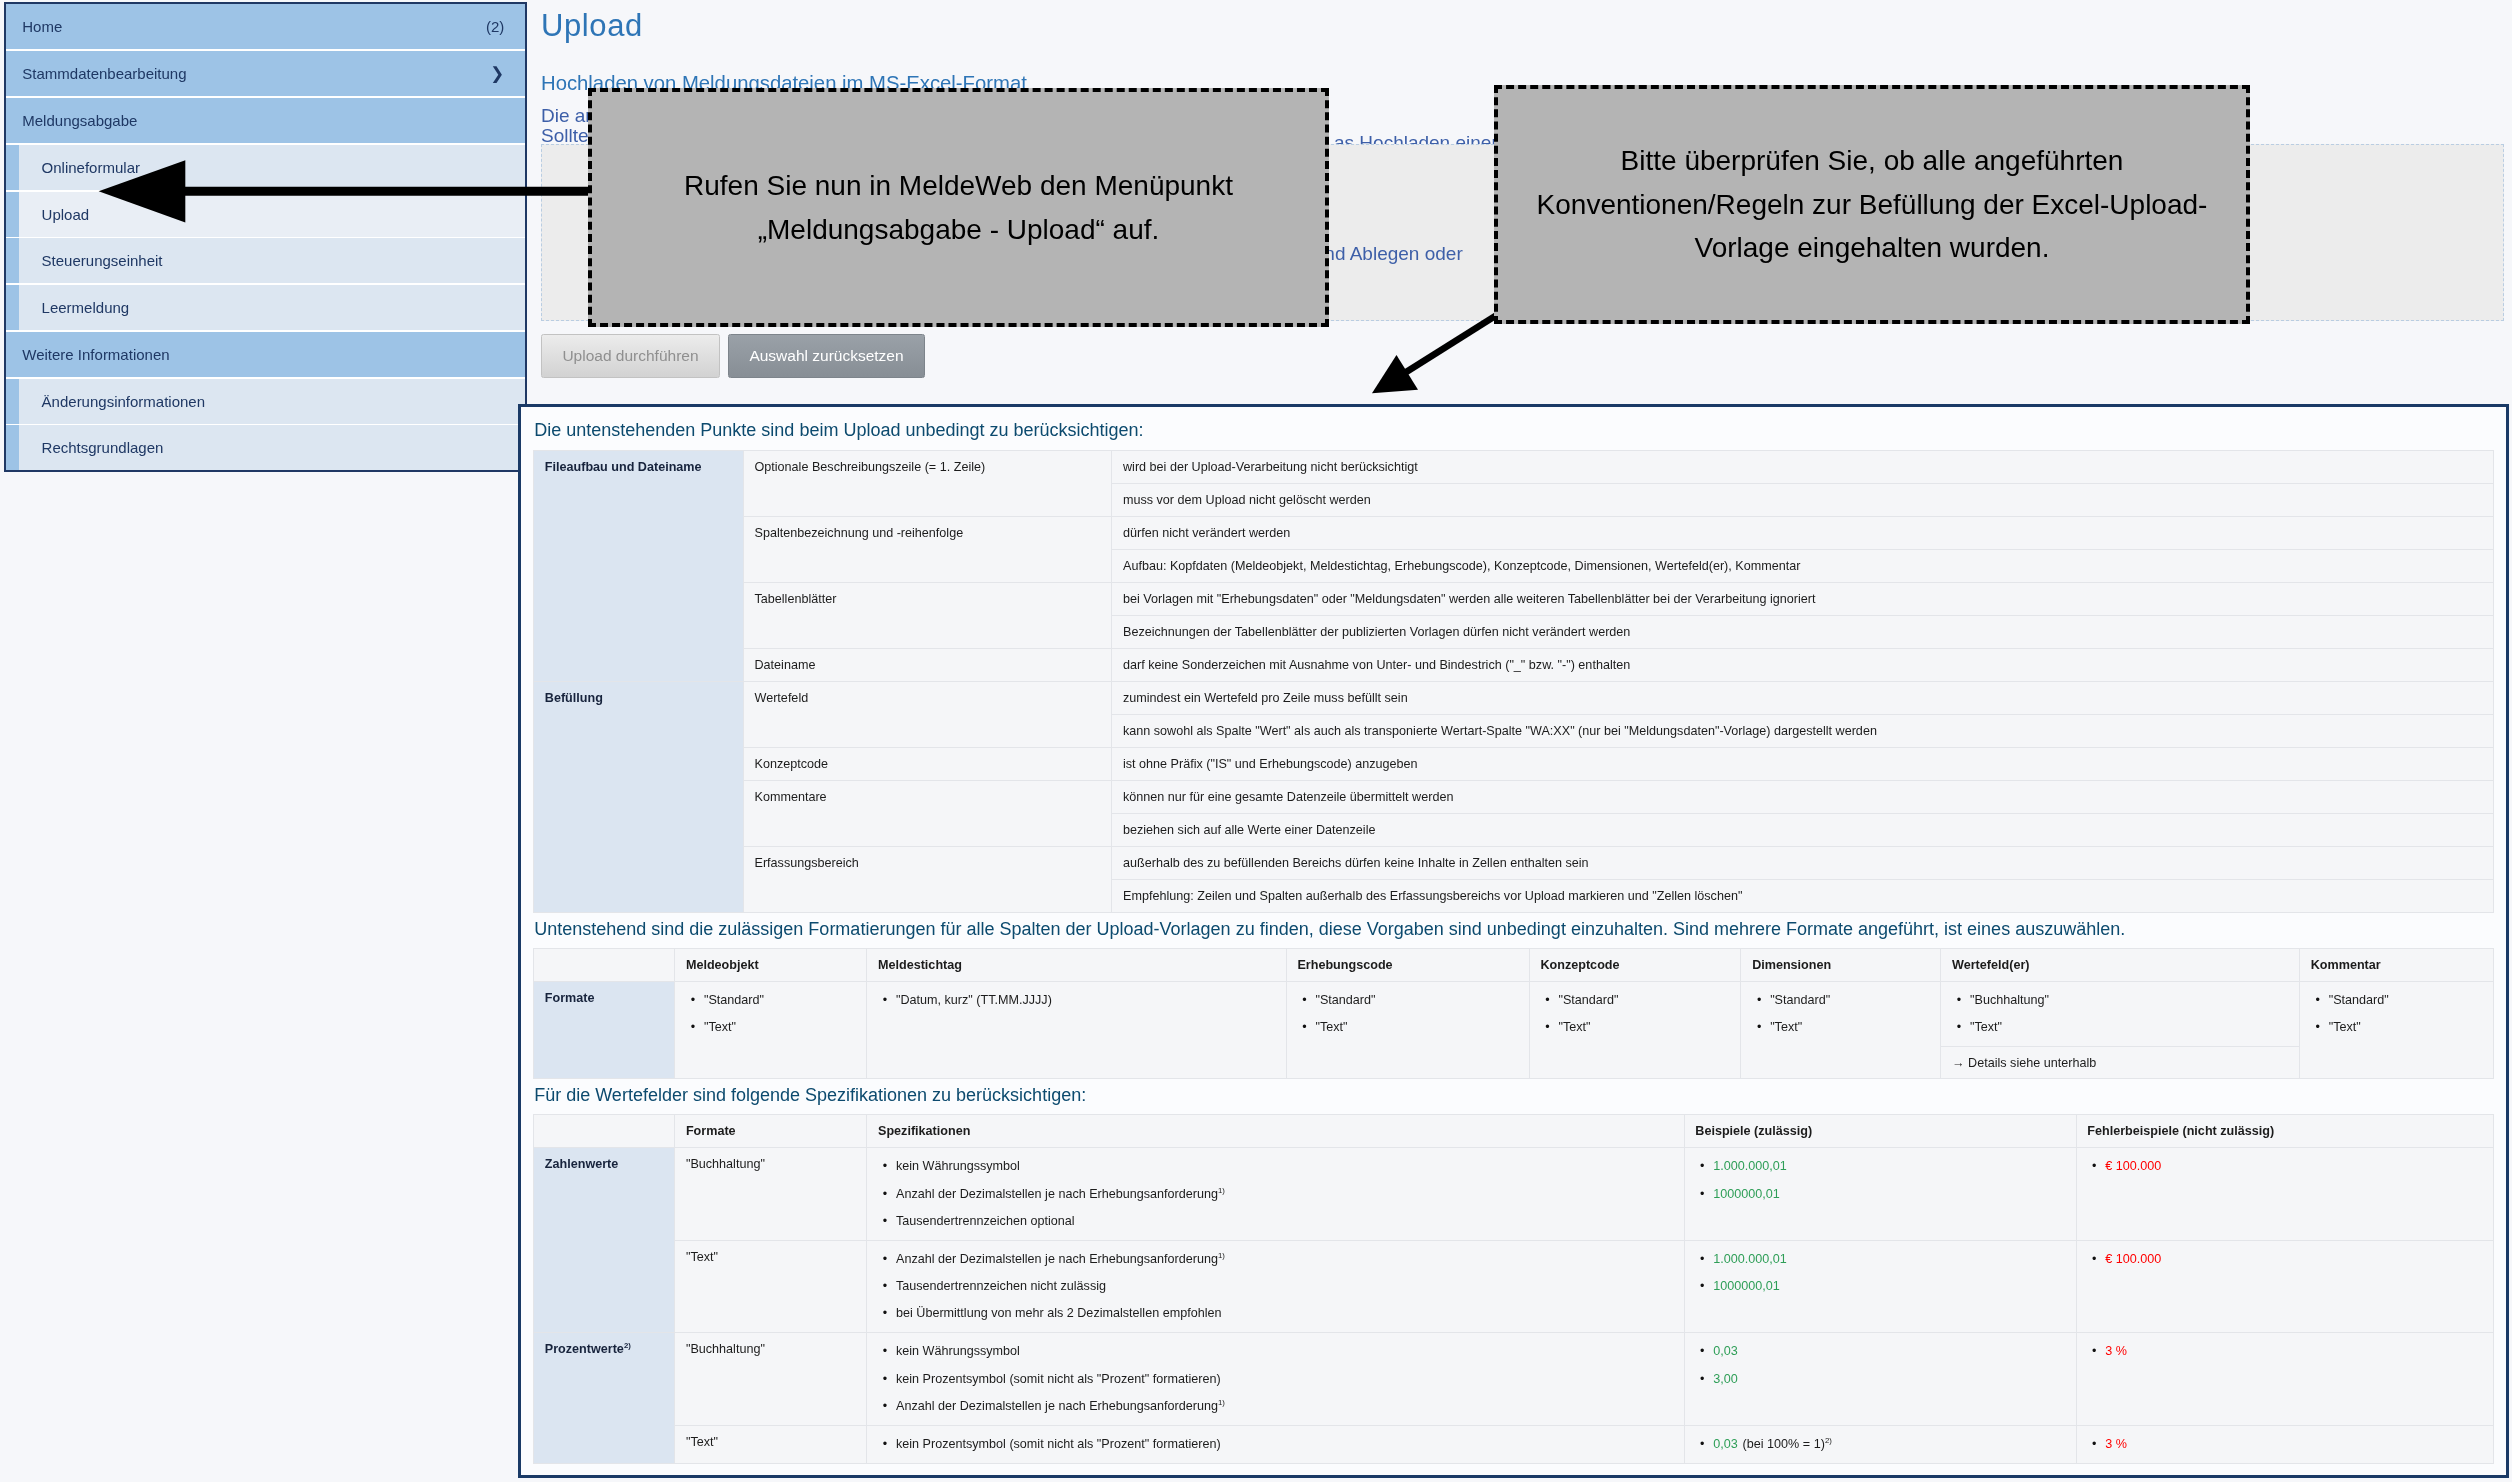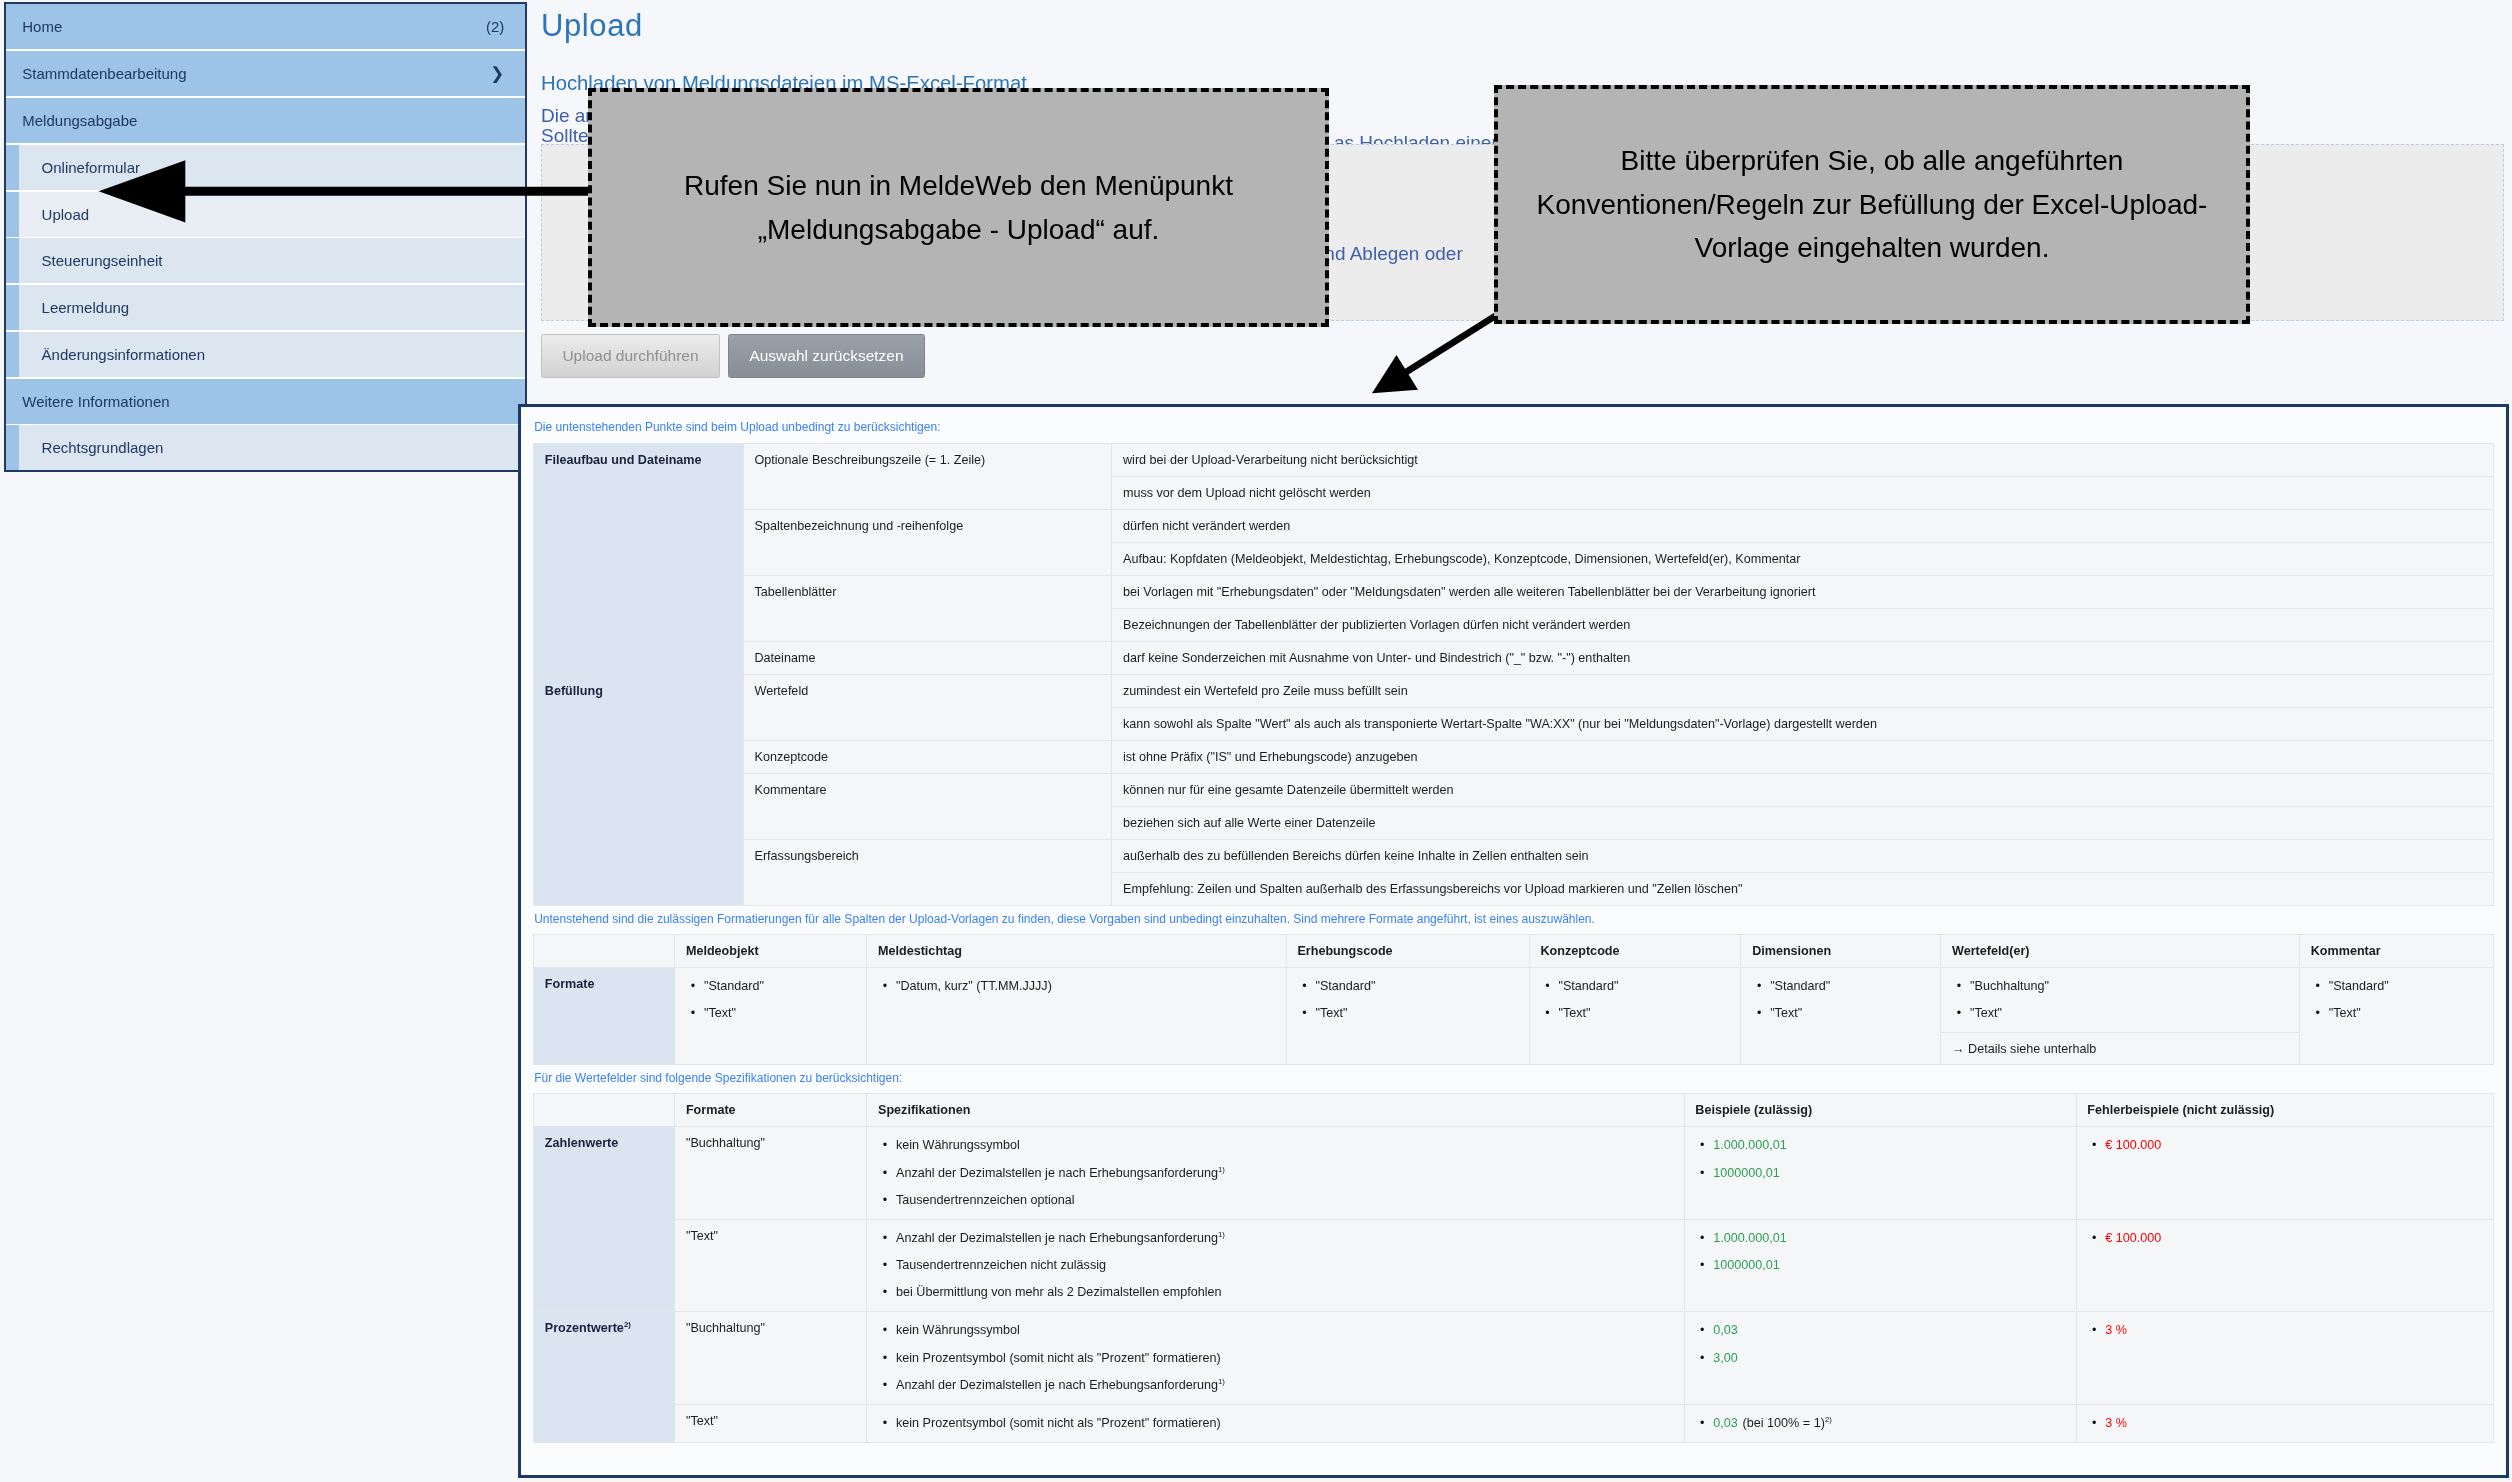--- a/index.html
+++ b/index.html
@@ -59,21 +59,21 @@
     left:728px; width:197px;
     background:linear-gradient(#9aa1a8,#878e95); color:#ffffff;
     border:0.6px solid #7d848b; cursor:pointer;
   }
 
   
   .rules-container {
     position:absolute; left:518px; top:404px; width:1991px; height:1074px;
     border:3.6px solid #1a3a66; background:#fbfcfe; padding:9.6px 12px; overflow:hidden;
   }
-  .intro { font-size:12px; color:#3b82f6; margin:3.6px 0 8.4px 1.2px; }
+  .intro { font-size:18px; color:#0c4a6e; margin:3.6px 0 8.4px 1.2px; }
   .intro2 { margin-top:6px; }
 
   table { width:100%; border-collapse:collapse; table-layout:fixed;
           background:#f5f6f8; border:1.2px solid #d9dbdf; }
   td,th { border:1.2px solid #e3e5e9; font-size:12.6px; vertical-align:top;
           padding:9px 10.8px; text-align:left; color:#1c1c1c; }
   th { font-weight:bold; }
   td.cat { background:#dbe5f1; font-weight:bold; color:#17233c; }
   td.topic span { cursor:pointer; }
   sup { font-size:0.62em; vertical-align:super; line-height:0; }
@@ -135,28 +135,28 @@
     <div class="sub-body">
       <span class="lbl">Steuerungseinheit</span>
     </div>
   </div>
   <div class="nav-item sub">
     <span class="strip"></span>
     <div class="sub-body">
       <span class="lbl">Leermeldung</span>
     </div>
   </div>
-  <div class="nav-item sub">
-    <span class="strip"></span>
-    <div class="sub-body">
-      <span class="lbl">Änderungsinformationen</span>
-    </div>
-  </div>
   <div class="nav-item main">
     <span class="lbl">Weitere Informationen</span>
+  </div>
+  <div class="nav-item sub">
+    <span class="strip"></span>
+    <div class="sub-body">
+      <span class="lbl">Änderungsinformationen</span>
+    </div>
   </div>
   <div class="nav-item sub">
     <span class="strip"></span>
     <div class="sub-body">
       <span class="lbl">Rechtsgrundlagen</span>
     </div>
   </div>
 </nav>
 
 <h1 class="page-title">Upload</h1>

